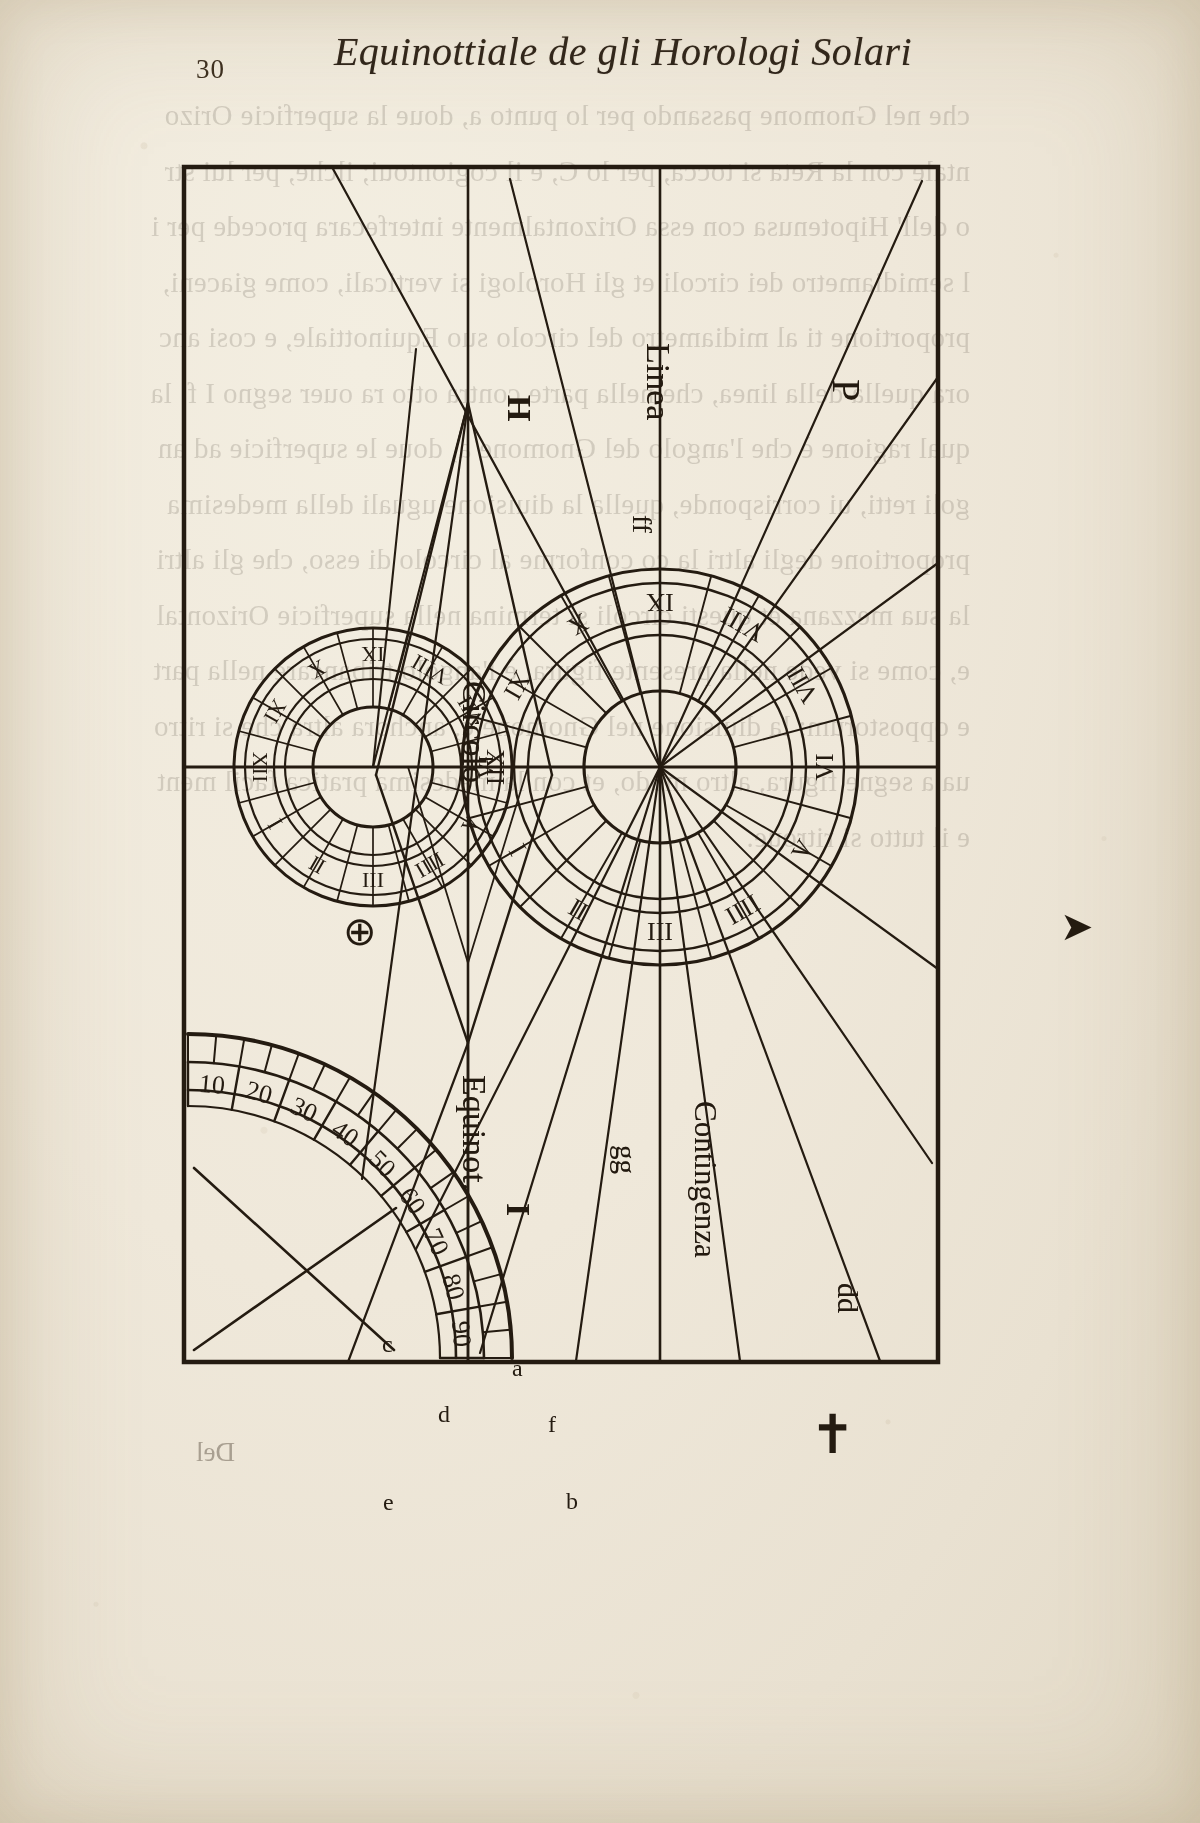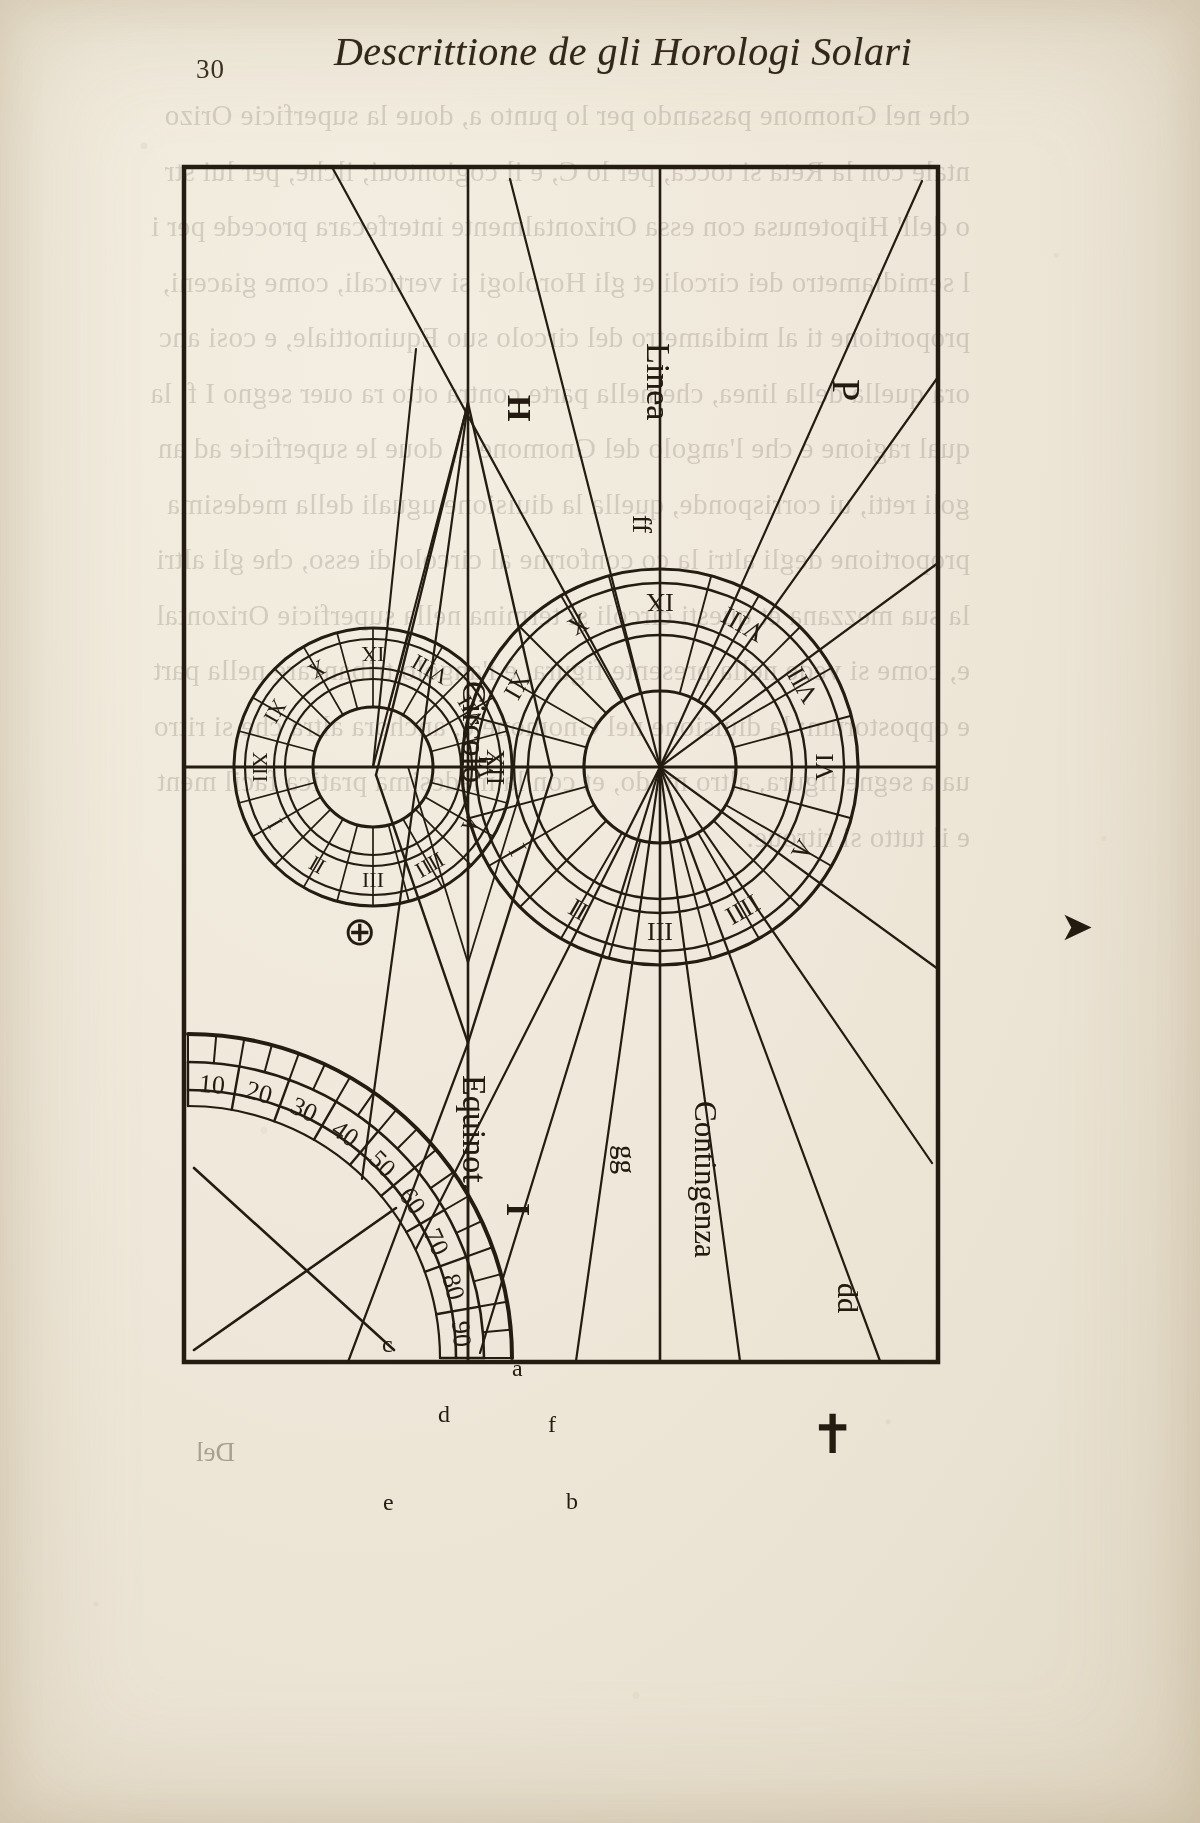--- a/index.html
+++ b/index.html
@@ -136,21 +136,21 @@
 </style>
 </head>
 <body>
 
 <div id="page"></div>
 
 <div id="bleed">che nel Gnomone passando per lo punto a, doue la superficie Orizontale con la Reta si tocca, per lo C, e il cogiontoui; ilche, per lui stro dell' Hipotenusa con essa Orizontalmente interfecara procede per il semidiametro dei circoli et gli Horologi si verticali, come giaceni, proportione ti al midiametro del circolo suo Equinottiale, e cosi ancora quella della linea, che nella parte contra otto ra ouer segno I f. la qual ragione è che l'angolo del Gnomone a, doue le superficie ad angoli retti, ui corrisponde, quella la diuisione uguali della medesima proportione degli altri la co conforme al circolo di esso, che gli altri la sua mezzana et questi circoli si termina nella superficie Orizontale, come si vede nella presente figura, è l'angolo tribancare nella parte oppostorum; la diuisione nel Gnomone c, anchora altra che si ritroua a segne figura, altro modo, et con la medesima pratica facil mente il tutto si ritroue.</div>
 
 <div id="header">
   <span class="folio">30</span>
-  <span class="title">Descrittione de gli Horologi Solari</span>
+  <span class="title">Equinottiale de gli Horologi Solari</span>
 </div>
 
 <div id="plate">
 
   <svg viewBox="0 0 762 1203" xmlns="http://www.w3.org/2000/svg">
     <defs>
       <g id="tickmarks"></g>
     </defs>
 
     <g stroke="#241b11" fill="none" stroke-linecap="round">

